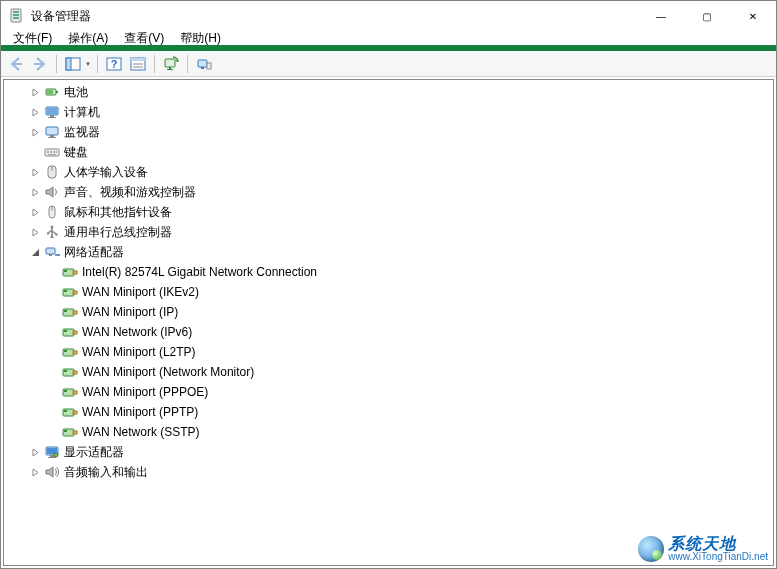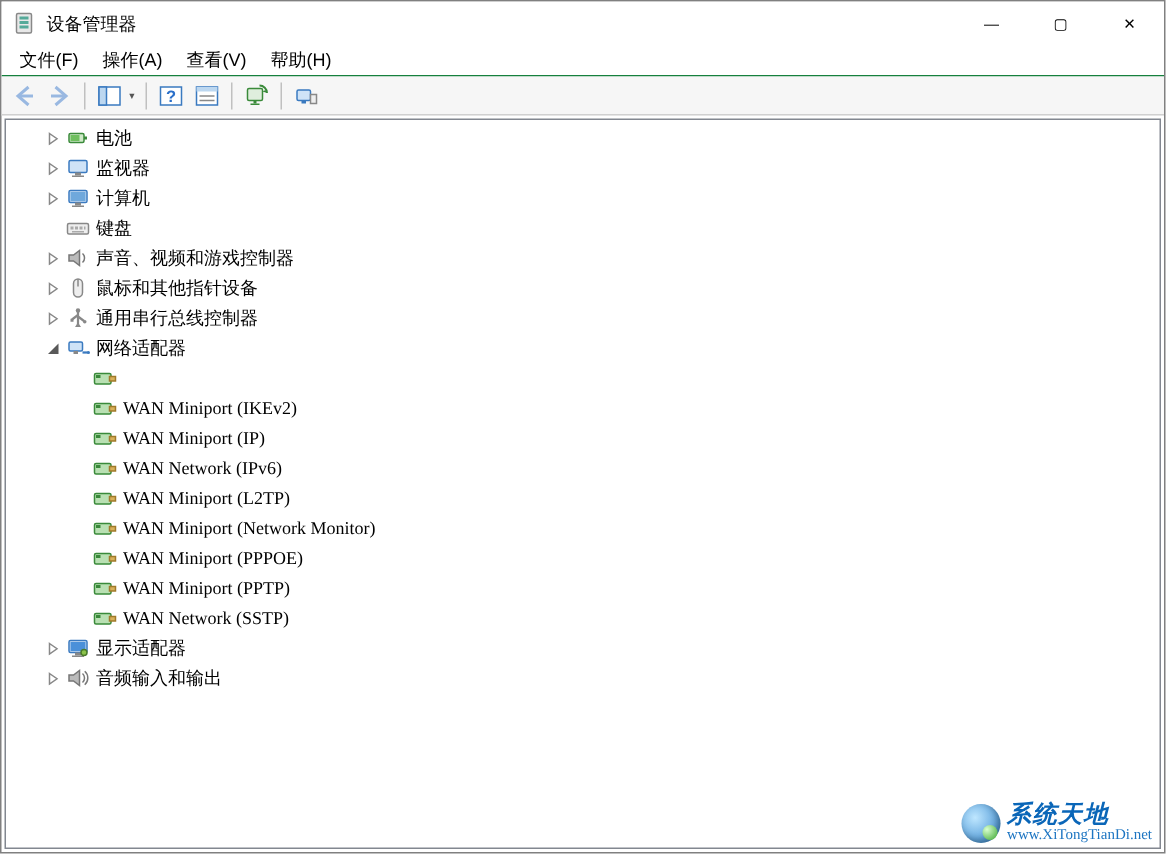--- a/index.html
+++ b/index.html
@@ -40,21 +40,21 @@
     color: #000;
   }
 
   
   .menubar {
     height: 20px;
     display: flex;
     align-items: center;
     padding: 0 4px;
     background: #fff;
-    border-bottom: 1px solid #15803d;
+    border-bottom: 6px solid #15803d;
   }
   .menu-item {
     padding: 2px 8px;
     cursor: default;
   }
 
   
   .toolbar {
     height: 26px;
     display: flex;
@@ -92,21 +92,20 @@
     background: #fff;
     overflow: auto;
     padding: 2px 0;
   }
   .tree-row {
     display: flex;
     align-items: center;
     height: 20px;
     padding-left: 6px;
     white-space: nowrap;
-    font-family: Liberation Serif, serif;
   }
   .tree-row .indent { display:inline-block; }
   .expander {
     width: 14px; height: 14px;
     display: inline-flex; align-items: center; justify-content: center;
     margin-right: 2px;
     color: #666;
     font-size: 9px;
   }
   .expander.empty { visibility: hidden; }
@@ -115,21 +114,21 @@
     display: inline-flex; align-items: center; justify-content: center;
     margin-right: 4px;
   }
   .node-label { }
 
   
   .watermark {
     position: absolute;
     right: 8px; bottom: 6px;
     display: flex; align-items: flex-start;
-    font-family: Liberation Serif, serif;
+    font-family: Liberation Sans, sans-serif;
   }
   .watermark .wm-ico {
     width: 26px; height: 26px; border-radius: 50%;
     background: radial-gradient(circle at 35% 35%, #bfe7ff, #2a7fc9);
     margin-right: 4px;
     box-shadow: inset -2px -2px 4px rgba(0,0,0,.3);
     position: relative;
   }
   .watermark .wm-ico::after{
     content:""; position:absolute; right:2px; bottom:2px;
@@ -355,58 +354,72 @@
     </div>
     <div class="tree-row">
       <span class="indent" style="width: 18px;"></span>
       <span class="expander">
         <svg width="9" height="9">
           <path d="M2 1 L7 4.5 L2 8 Z" fill="none" stroke="#888" stroke-width="1"></path>
         </svg>
       </span>
       <span class="node-icon">
         <svg width="16" height="16">
+          <use href="#ic-computer"></use>
+        </svg>
+      </span>
+      <span class="node-label">计算机</span>
+    </div>
+    <div class="tree-row">
+      <span class="indent" style="width: 18px;"></span>
+      <span class="expander">
+        <svg width="9" height="9">
+          <path d="M2 1 L7 4.5 L2 8 Z" fill="none" stroke="#888" stroke-width="1"></path>
+        </svg>
+      </span>
+      <span class="node-icon">
+        <svg width="16" height="16">
           <use href="#ic-monitor"></use>
         </svg>
       </span>
       <span class="node-label">监视器</span>
     </div>
     <div class="tree-row">
       <span class="indent" style="width: 18px;"></span>
-      <span class="expander">
-        <svg width="9" height="9">
-          <path d="M2 1 L7 4.5 L2 8 Z" fill="none" stroke="#888" stroke-width="1"></path>
-        </svg>
-      </span>
-      <span class="node-icon">
-        <svg width="16" height="16">
-          <use href="#ic-computer"></use>
-        </svg>
-      </span>
-      <span class="node-label">计算机</span>
-    </div>
-    <div class="tree-row">
-      <span class="indent" style="width: 18px;"></span>
       <span class="expander empty"></span>
       <span class="node-icon">
         <svg width="16" height="16">
           <use href="#ic-keyboard"></use>
         </svg>
       </span>
       <span class="node-label">键盘</span>
     </div>
     <div class="tree-row">
       <span class="indent" style="width: 18px;"></span>
       <span class="expander">
         <svg width="9" height="9">
           <path d="M2 1 L7 4.5 L2 8 Z" fill="none" stroke="#888" stroke-width="1"></path>
         </svg>
       </span>
       <span class="node-icon">
         <svg width="16" height="16">
+          <use href="#ic-hid"></use>
+        </svg>
+      </span>
+      <span class="node-label">人体学输入设备</span>
+    </div>
+    <div class="tree-row">
+      <span class="indent" style="width: 18px;"></span>
+      <span class="expander">
+        <svg width="9" height="9">
+          <path d="M2 1 L7 4.5 L2 8 Z" fill="none" stroke="#888" stroke-width="1"></path>
+        </svg>
+      </span>
+      <span class="node-icon">
+        <svg width="16" height="16">
           <use href="#ic-sound"></use>
         </svg>
       </span>
       <span class="node-label">声音、视频和游戏控制器</span>
     </div>
     <div class="tree-row">
       <span class="indent" style="width: 18px;"></span>
       <span class="expander">
         <svg width="9" height="9">
           <path d="M2 1 L7 4.5 L2 8 Z" fill="none" stroke="#888" stroke-width="1"></path>
@@ -448,20 +461,21 @@
       <span class="node-label">网络适配器</span>
     </div>
     <div class="tree-row">
       <span class="indent" style="width: 36px;"></span>
       <span class="expander empty"></span>
       <span class="node-icon">
         <svg width="16" height="16">
           <use href="#ic-netcard"></use>
         </svg>
       </span>
+      <span class="node-label">Intel(R) 82574L Gigabit Network Connection</span>
     </div>
     <div class="tree-row">
       <span class="indent" style="width: 36px;"></span>
       <span class="expander empty"></span>
       <span class="node-icon">
         <svg width="16" height="16">
           <use href="#ic-netcard"></use>
         </svg>
       </span>
       <span class="node-label">WAN Miniport (IKEv2)</span>

